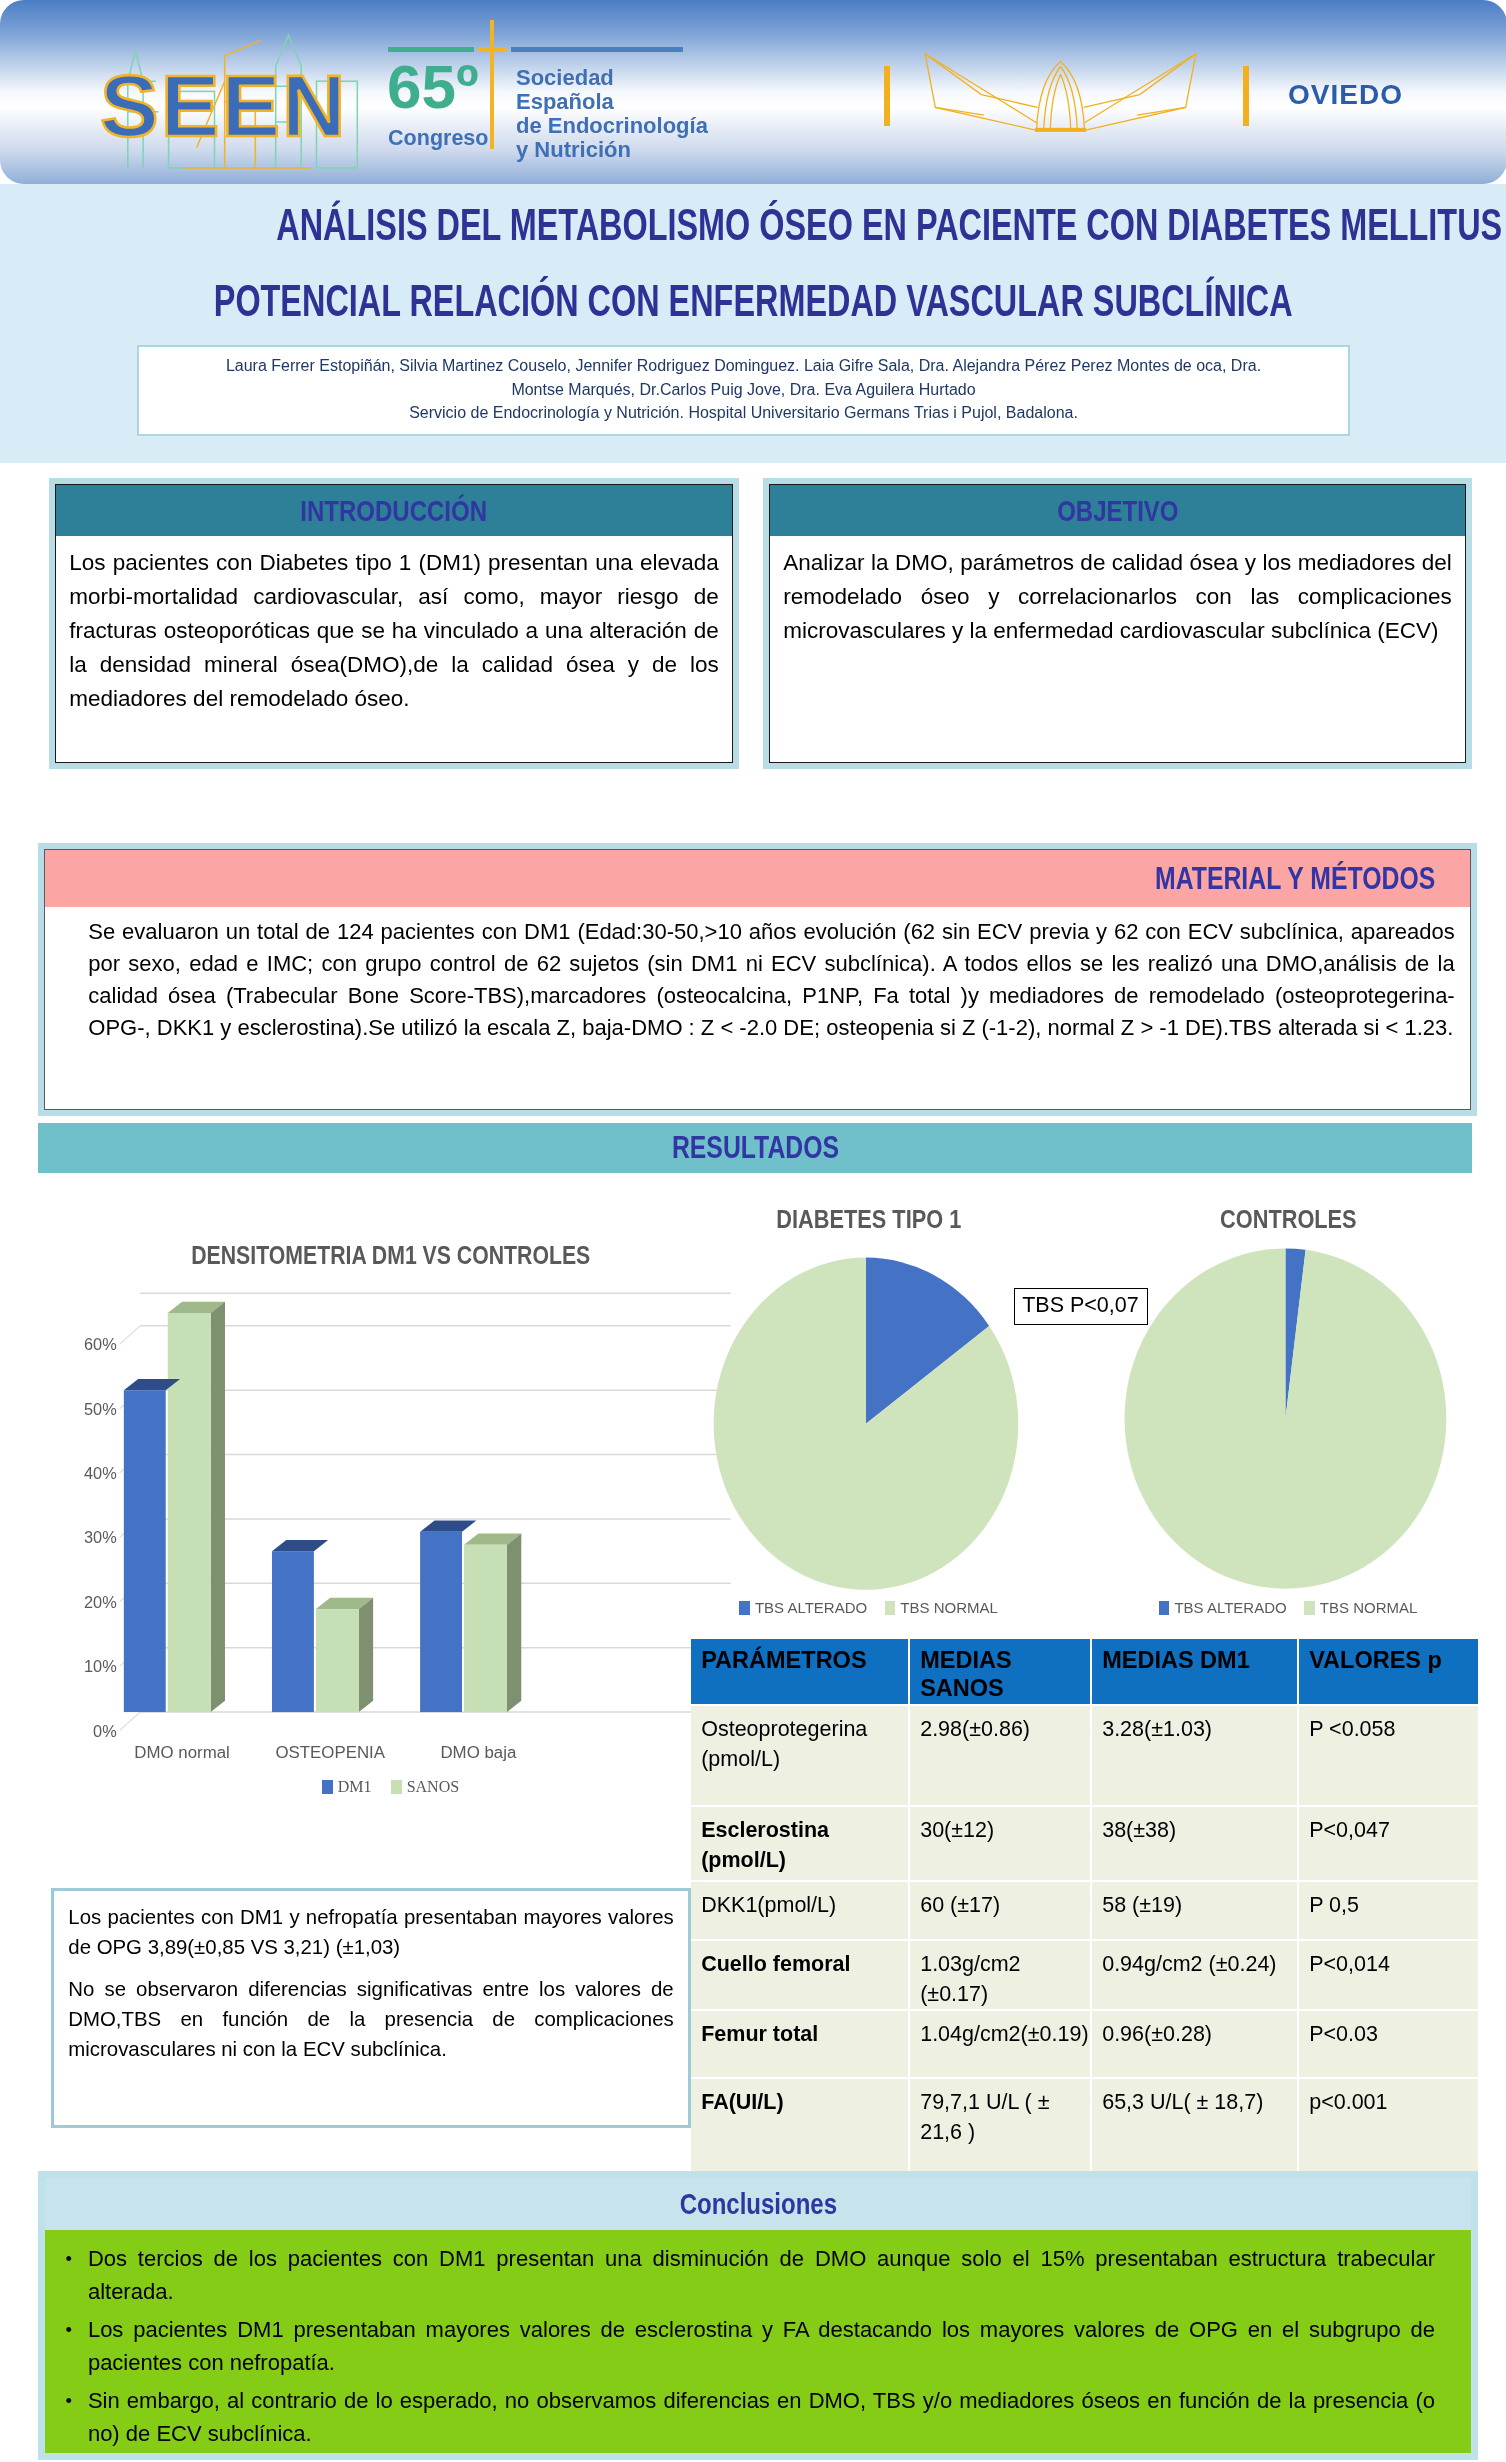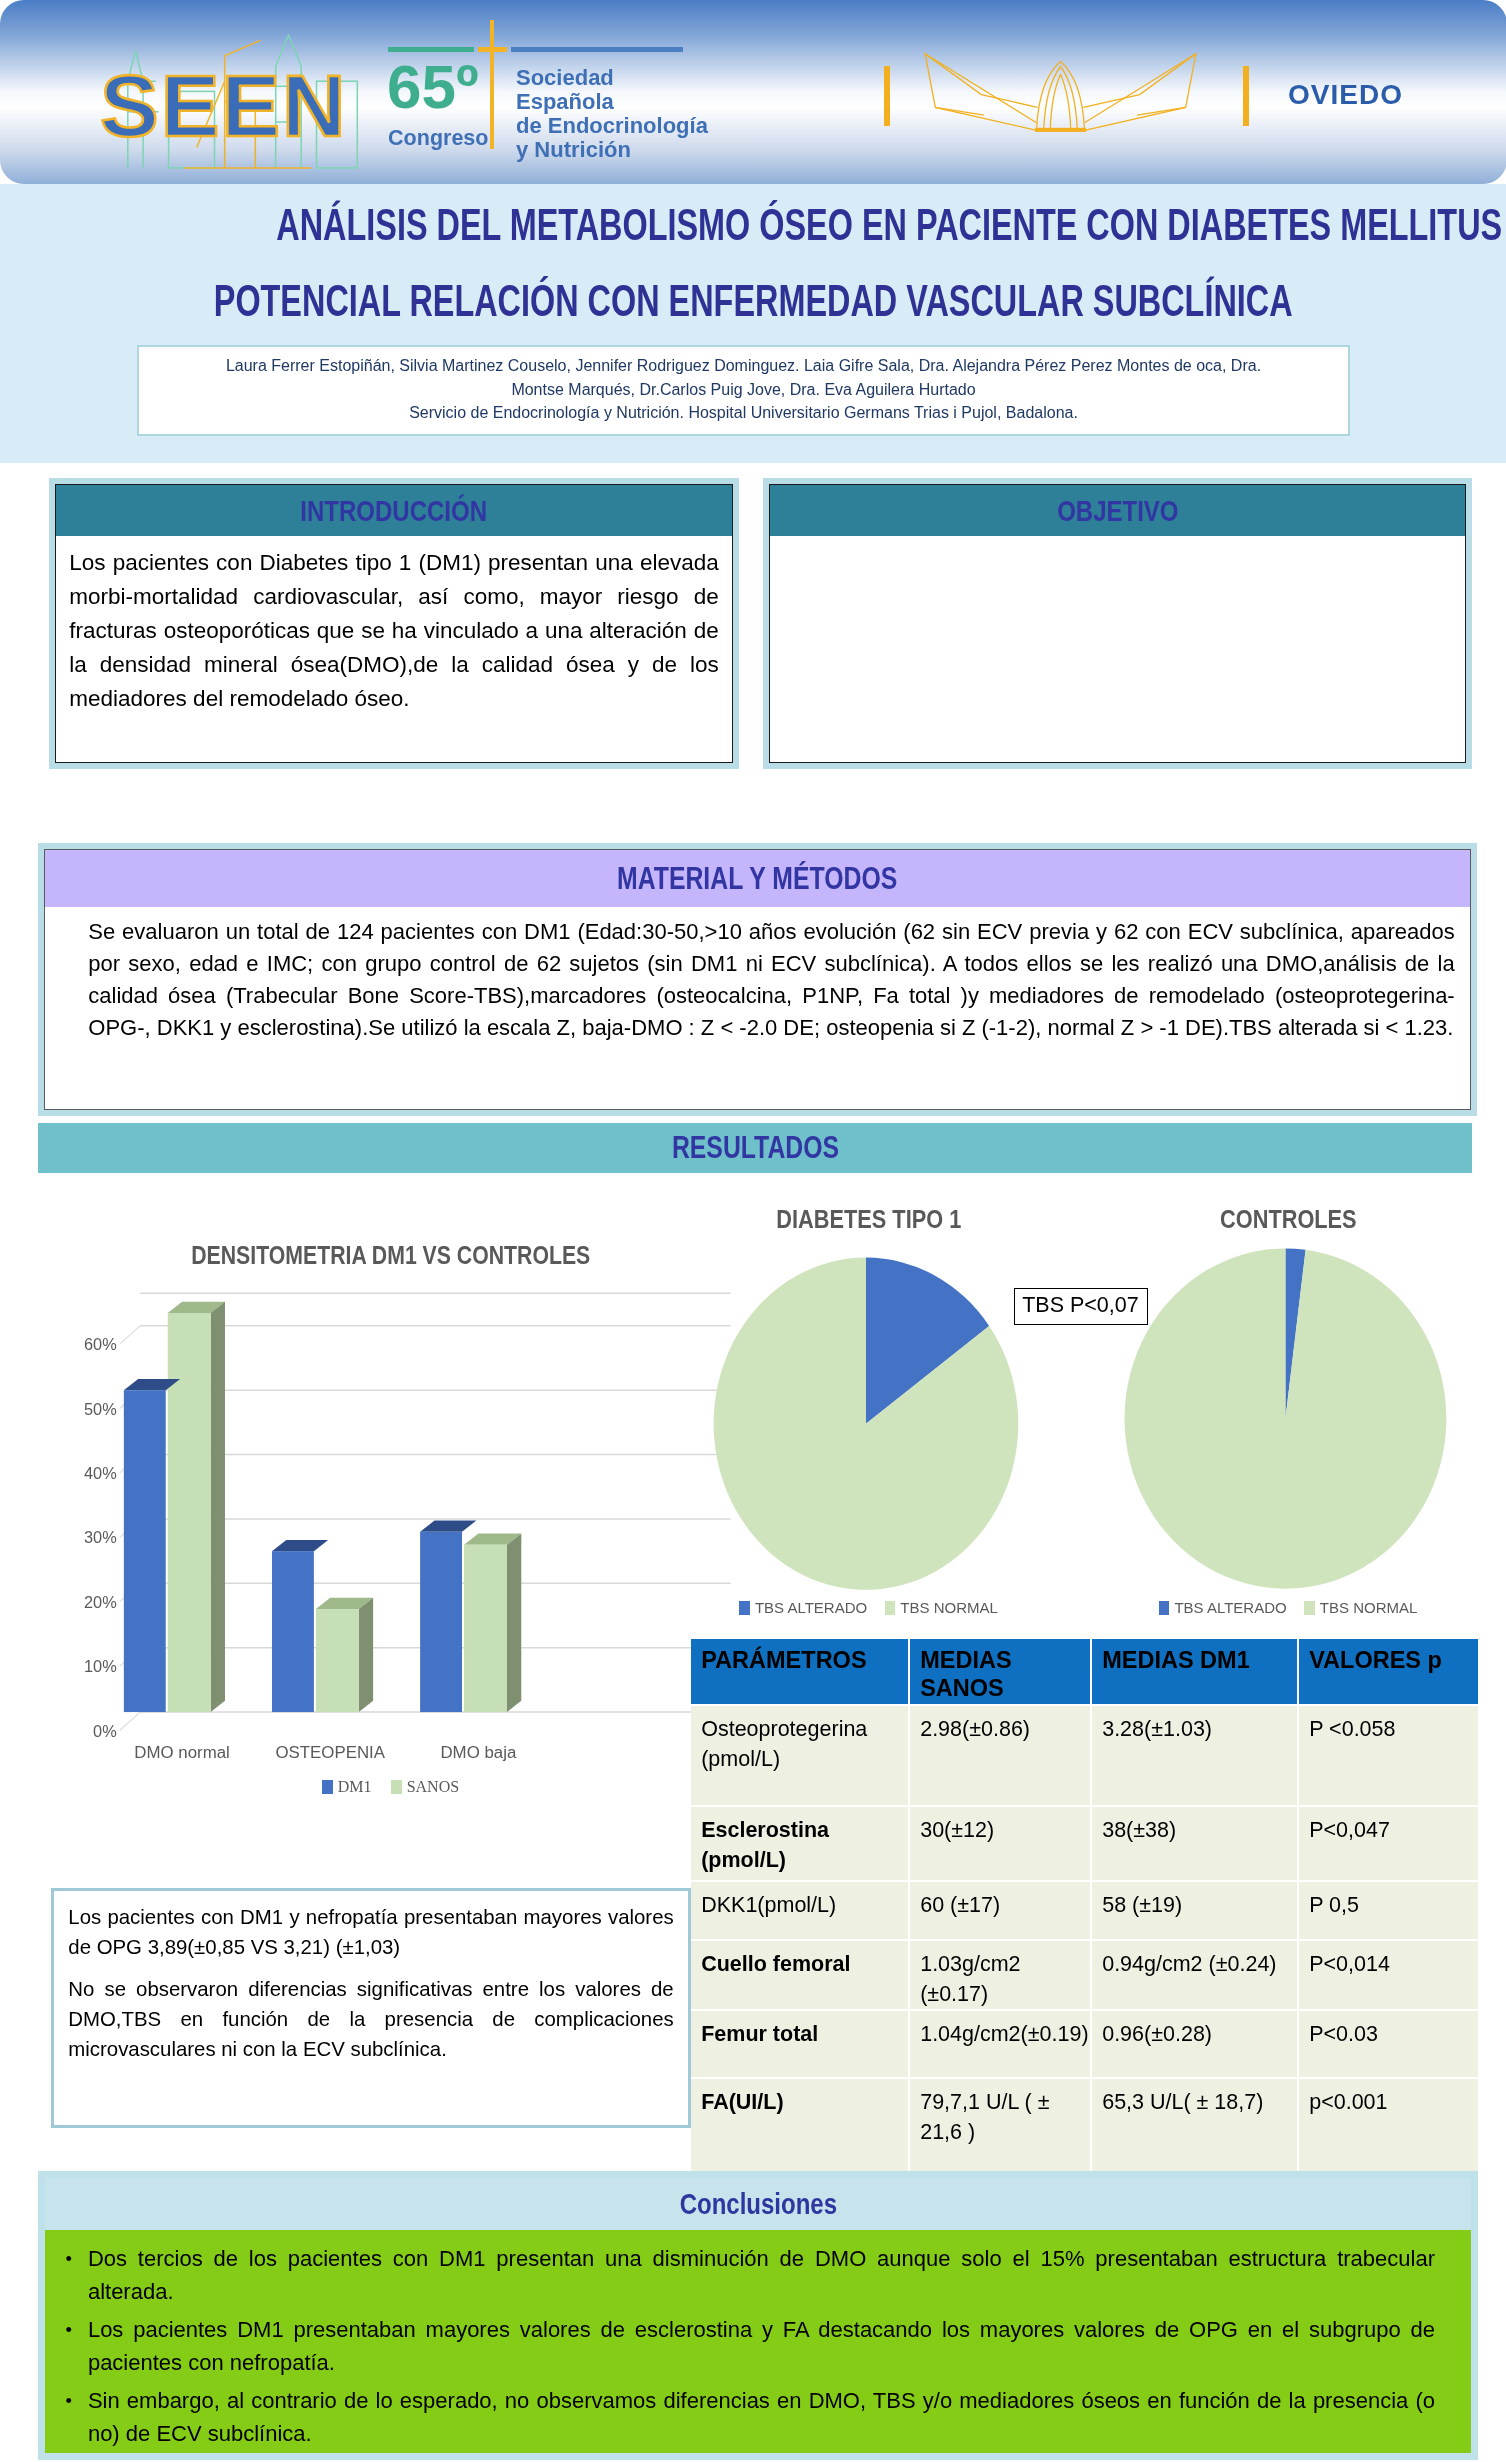--- a/index.html
+++ b/index.html
@@ -35,21 +35,21 @@
   #authors-box{left:137px;top:161px;width:1213px;height:91px;background:#ffffff;
     border:2.6px solid #aed6e0;box-sizing:border-box;text-align:center;
     color:#1f3864;font-size:16px;line-height:23.5px;padding-top:7.2px;}
 
   
   .frame{border:6.6px solid #b9dde7;background:#ffffff;box-sizing:border-box;}
   .frame-inner{width:100%;height:100%;border:1.5px solid #1a1a1a;box-sizing:border-box;background:#fff;}
   .frame-inner.gray{border-color:#5a5a5a;border-width:1px;}
   .band{width:100%;text-align:center;font-weight:bold;color:#3136a3;}
   .band-dark{background:#2e7f98;}
-  .band-light{background:#c4b5fd;}
+  .band-light{background:#fca5a5;text-align:right;}
   .sec-body{font-size:22.5px;line-height:34px;color:#000;text-align:justify;padding:10.2px 13.3px;}
 
   #intro-box{left:49px;top:478px;width:690px;height:291px;}
   #objetivo-box{left:763px;top:478px;width:709px;height:291px;}
   #material-box{left:38px;top:843px;width:1439px;height:273px;}
   #intro-box .band,#objetivo-box .band{height:51px;line-height:51px;font-size:30px;}
   #material-box .band{height:57px;line-height:57px;font-size:31px;}
   #material-box .sec-body{font-size:22px;line-height:32px;padding:9.2px 15.3px;margin-left:28px;}
 
   #resultados-band{left:38px;top:1123px;width:1434px;height:50px;background:#6fc0ca;
@@ -179,20 +179,21 @@
       </div>
       <div class="sec-body">Los pacientes con Diabetes tipo 1 (DM1) presentan una elevada morbi-mortalidad cardiovascular, así como, mayor riesgo de fracturas osteoporóticas que se ha vinculado a una alteración de la densidad mineral ósea(DMO),de la calidad ósea y de los mediadores del remodelado óseo.</div>
     </div>
   </div>
 
   <div id="objetivo-box" class="abs frame">
     <div class="frame-inner">
       <div class="band band-dark">
         <span class="condx80">OBJETIVO</span>
       </div>
+      <div class="sec-body">Analizar la DMO, parámetros de calidad ósea y los mediadores del remodelado óseo y correlacionarlos con las complicaciones microvasculares y la enfermedad cardiovascular subclínica (ECV)</div>
     </div>
   </div>
 
   <div id="material-box" class="abs frame">
     <div class="frame-inner gray">
       <div class="band band-light">
         <span class="condx80">MATERIAL Y MÉTODOS</span>
       </div>
       <div class="sec-body">Se evaluaron un total de 124 pacientes con DM1 (Edad:30-50,&gt;10 años evolución (62 sin ECV previa y 62 con ECV subclínica, apareados por sexo, edad e IMC; con grupo control de 62 sujetos (sin DM1 ni ECV subclínica). A todos ellos se les realizó una DMO,análisis de la calidad ósea (Trabecular Bone Score-TBS),marcadores (osteocalcina, P1NP, Fa total )y mediadores de remodelado (osteoprotegerina-OPG-, DKK1 y esclerostina).Se utilizó la escala Z, baja-DMO : Z &lt; -2.0 DE; osteopenia si Z (-1-2), normal Z &gt; -1 DE).TBS alterada si &lt; 1.23.</div>
     </div>

